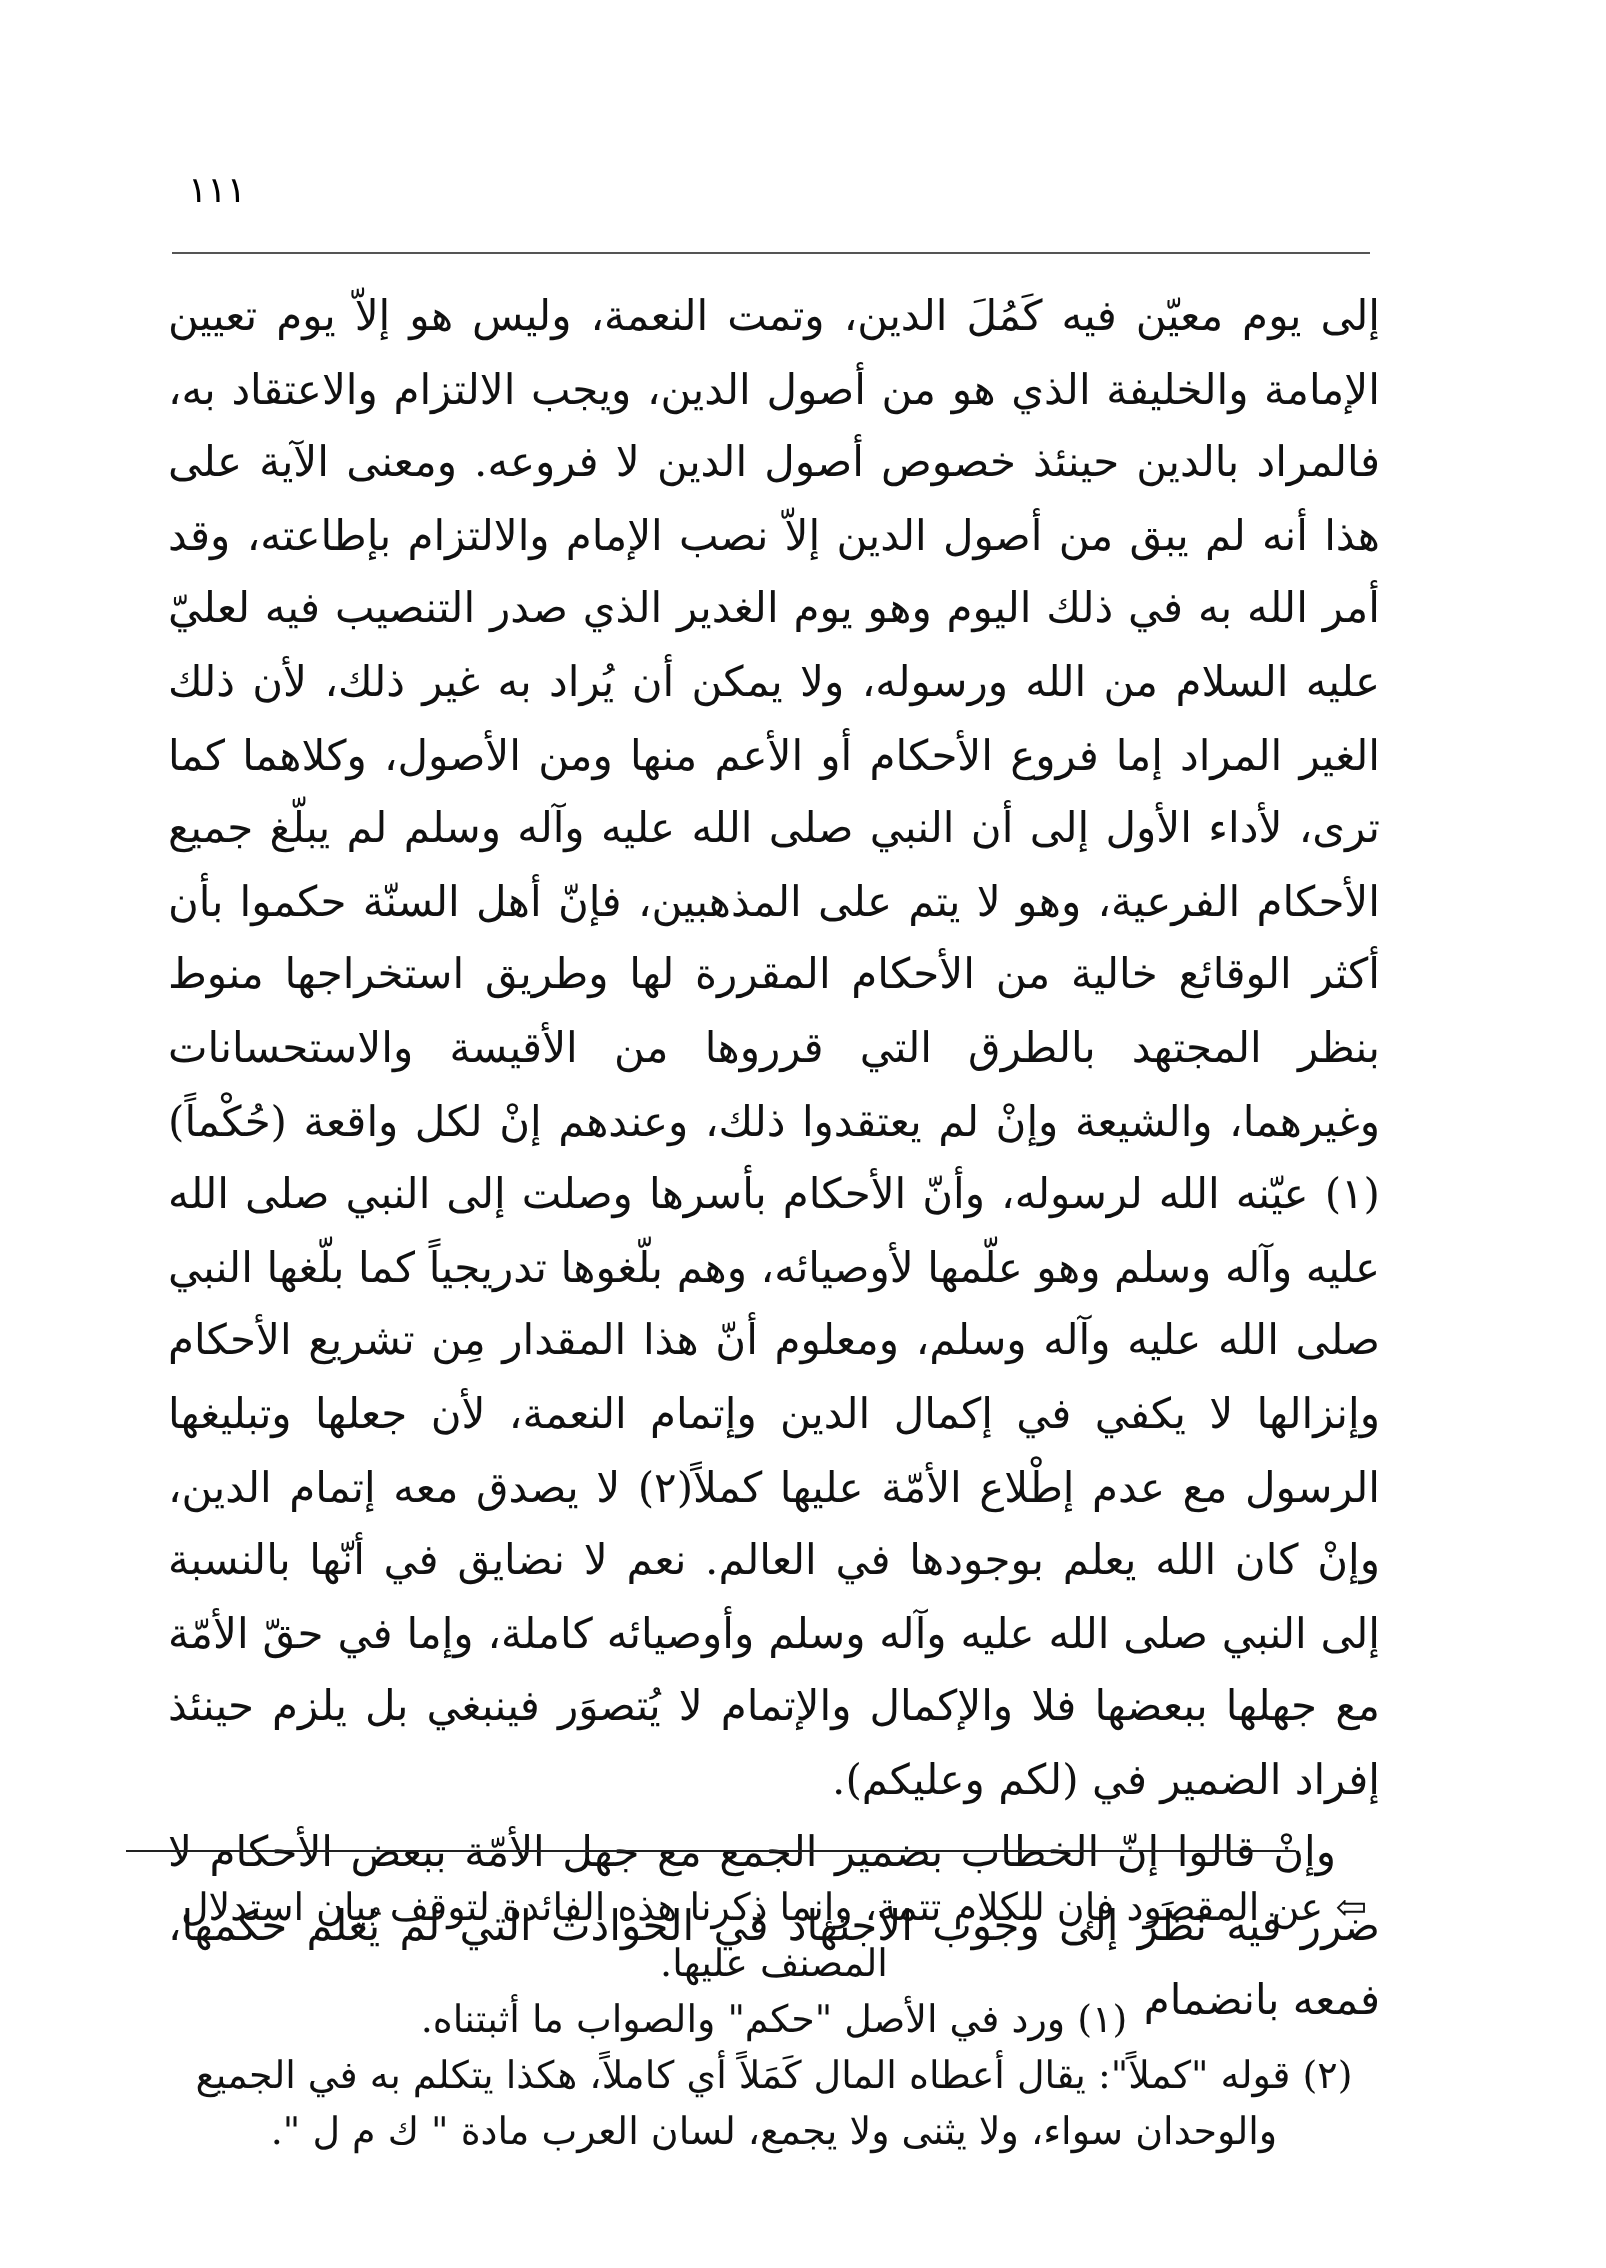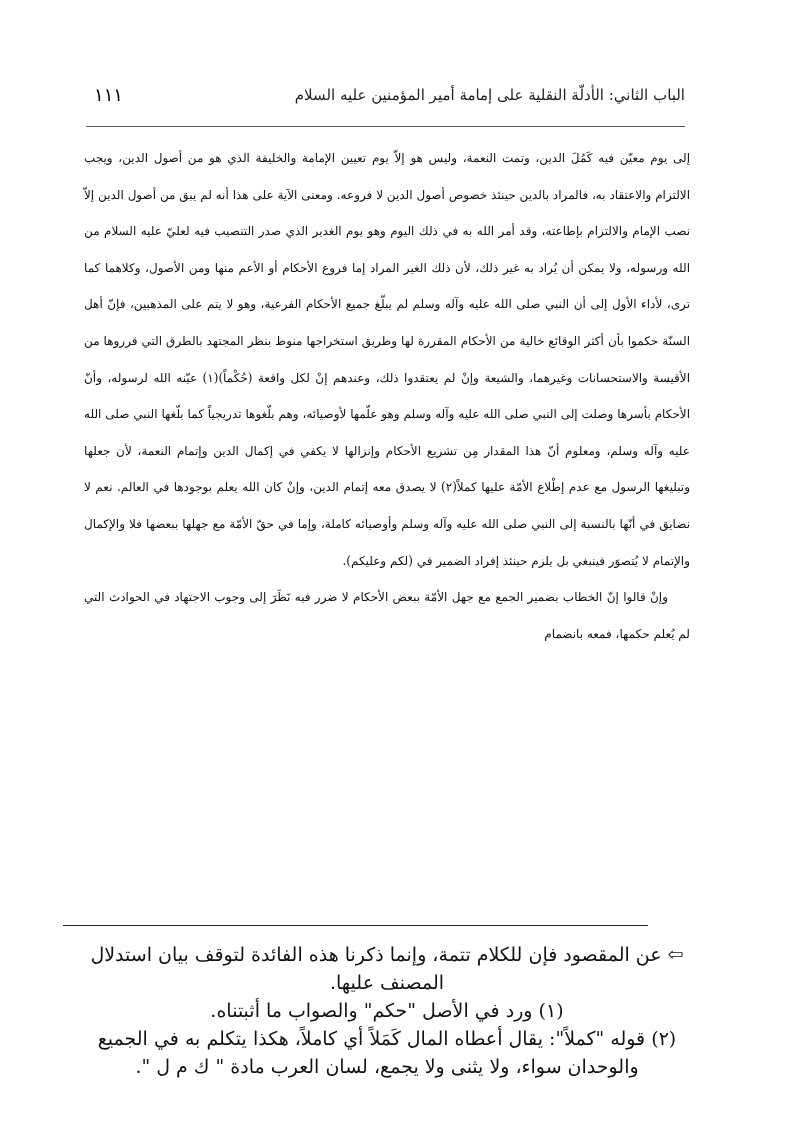--- a/index.html
+++ b/index.html
@@ -4,33 +4,32 @@
 <style>
   html, body { margin: 0; padding: 0; background: #ffffff; }
   body { width: 803px; height: 1134px; position: relative; overflow: hidden;
          font-family: "DejaVu Serif", "Liberation Serif", serif; color: #111; }
   .page { position: absolute; left: 0; top: 0; width: 803px; height: 1134px; }
   .header { position: absolute; top: 82px; left: 86px; width: 599px; height: 30px; direction: rtl; }
   .header-title { position: absolute; right: 0; top: 4px; font-size: 15px; letter-spacing: -0.3px; color: #222; white-space: nowrap; }
   .page-number { position: absolute; left: 8px; top: 2px; font-size: 18px; color: #000000; direction: rtl; }
   .header-rule { position: absolute; top: 126px; left: 86px; width: 599px; height: 0; border-top: 1.5px solid #555; }
   .body-text { position: absolute; top: 140px; left: 84px; width: 606px; direction: rtl; text-align: justify;
-               text-align-last: right; font-size: 12px; line-height: 36.6px; }
+               text-align-last: right; font-size: 21px; line-height: 36.6px; }
   .body-text p { margin: 0; }
   .body-text p.para2 { text-indent: 22px; }
   .footnote-rule { position: absolute; top: 925px; left: 63px; width: 585px; height: 0; border-top: 1.5px solid #222; }
   .footnotes { position: absolute; top: 940px; left: 84px; width: 606px; direction: rtl; font-size: 19px; line-height: 28px; text-align: center; }
   .footnotes p { margin: 0; }
 </style>
 </head>
 <body>
 
 <div class="page">
   <div class="header">
-    <span class="header-title">الباب الثاني: الأدلّة النقلية على إمامة أمير المؤمنين عليه السلام</span>
     <span class="page-number">١١١</span>
   </div>
   <div class="header-rule"></div>
 
   <div class="body-text">
     <p>إلى يوم معيّن فيه كَمُلَ الدين، وتمت النعمة، وليس هو إلاّ يوم تعيين الإمامة والخليفة الذي هو من أصول الدين، ويجب الالتزام والاعتقاد به، فالمراد بالدين حينئذ خصوص أصول الدين لا فروعه. ومعنى الآية على هذا أنه لم يبق من أصول الدين إلاّ نصب الإمام والالتزام بإطاعته، وقد أمر الله به في ذلك اليوم وهو يوم الغدير الذي صدر التنصيب فيه لعليّ عليه السلام من الله ورسوله، ولا يمكن أن يُراد به غير ذلك، لأن ذلك الغير المراد إما فروع الأحكام أو الأعم منها ومن الأصول، وكلاهما كما ترى، لأداء الأول إلى أن النبي صلى الله عليه وآله وسلم لم يبلّغ جميع الأحكام الفرعية، وهو لا يتم على المذهبين، فإنّ أهل السنّة حكموا بأن أكثر الوقائع خالية من الأحكام المقررة لها وطريق استخراجها منوط بنظر المجتهد بالطرق التي قرروها من الأقيسة والاستحسانات وغيرهما، والشيعة وإنْ لم يعتقدوا ذلك، وعندهم إنْ لكل واقعة (حُكْماً)(١) عيّنه الله لرسوله، وأنّ الأحكام بأسرها وصلت إلى النبي صلى الله عليه وآله وسلم وهو علّمها لأوصيائه، وهم بلّغوها تدريجياً كما بلّغها النبي صلى الله عليه وآله وسلم، ومعلوم أنّ هذا المقدار مِن تشريع الأحكام وإنزالها لا يكفي في إكمال الدين وإتمام النعمة، لأن جعلها وتبليغها الرسول مع عدم إطْلاع الأمّة عليها كملاً(٢) لا يصدق معه إتمام الدين، وإنْ كان الله يعلم بوجودها في العالم. نعم لا نضايق في أنّها بالنسبة إلى النبي صلى الله عليه وآله وسلم وأوصيائه كاملة، وإما في حقّ الأمّة مع جهلها ببعضها فلا والإكمال والإتمام لا يُتصوَر فينبغي بل يلزم حينئذ إفراد الضمير في (لكم وعليكم).</p>
     <p class="para2">وإنْ قالوا إنّ الخطاب بضمير الجمع مع جهل الأمّة ببعض الأحكام لا ضرر فيه نَظَرَ إلى وجوب الاجتهاد في الحوادث التي لم يُعلم حكمها، فمعه بانضمام</p>
   </div>
 
   <div class="footnote-rule"></div>

